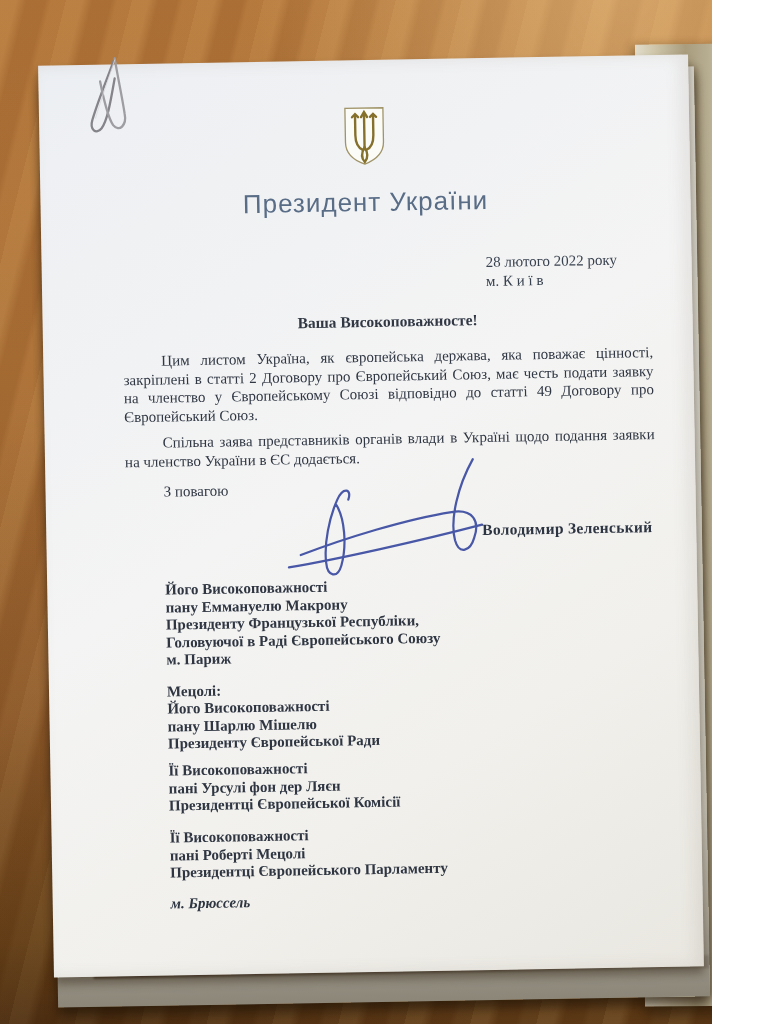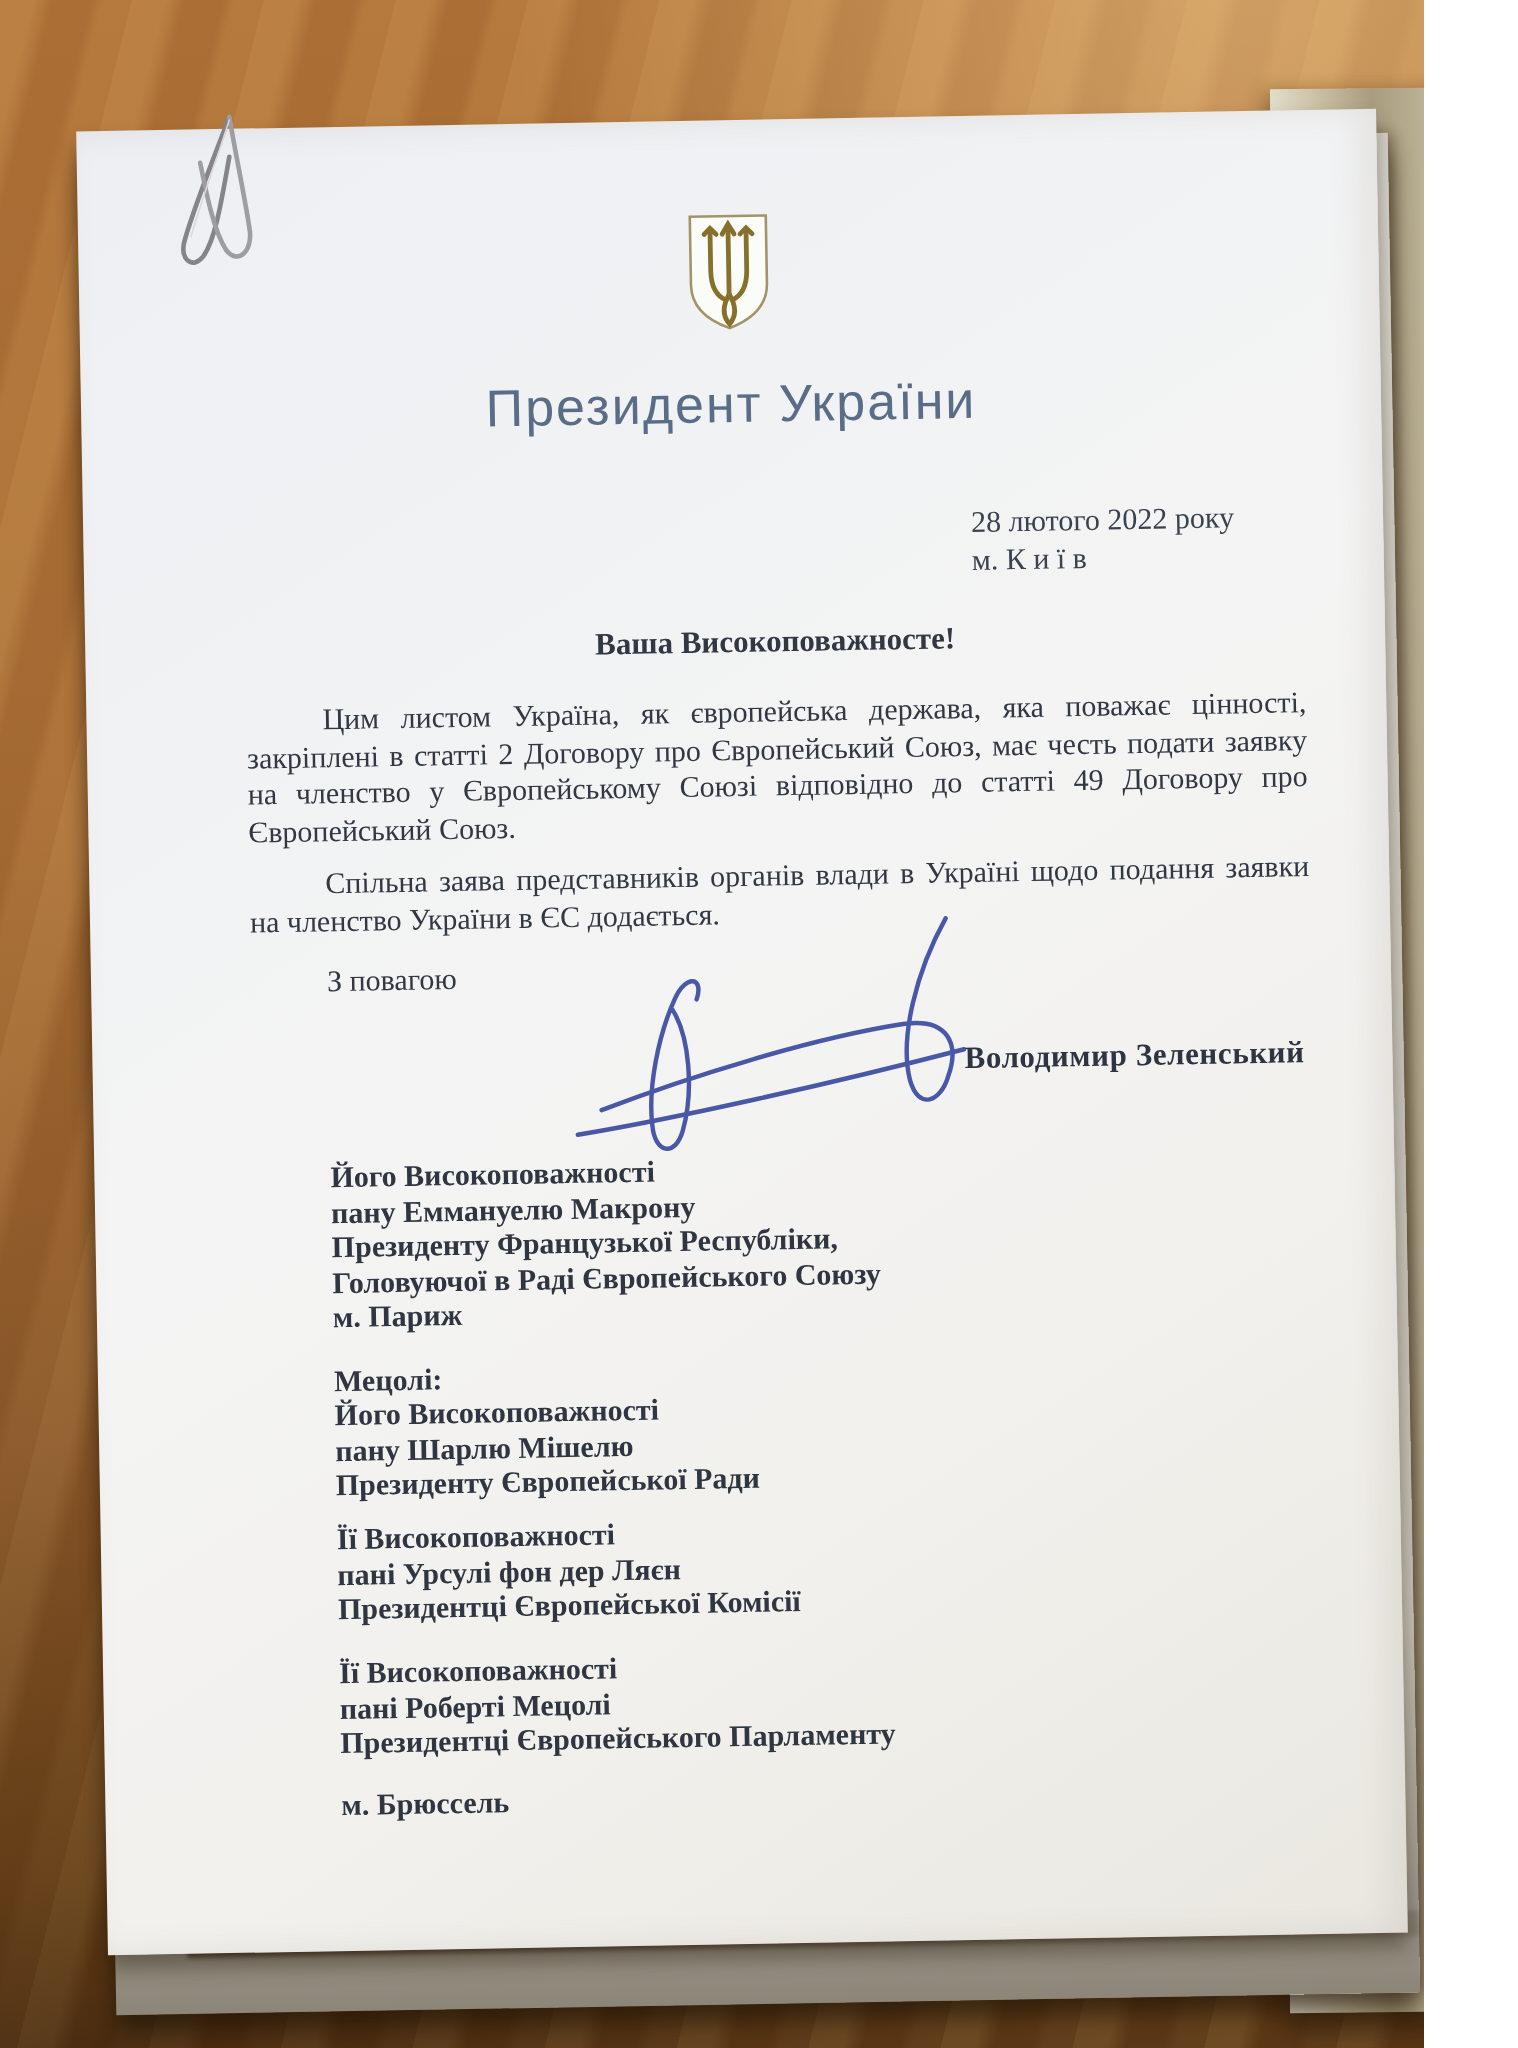--- a/index.html
+++ b/index.html
@@ -47,21 +47,21 @@
   .date-block{ position:absolute; left:444px; top:195px; font-size:15px; line-height:19px; color:#39424f; }
   .salutation{ position:absolute; left:80px; top:253px; width:530px; text-align:center; font-weight:bold; font-size:15.5px; }
   .para{ position:absolute; left:80px; width:530px; text-align:justify; text-indent:38px; font-size:15px; line-height:18.5px; }
   .p1{ top:288px; } .p2{ top:370px; }
   .regards{ position:absolute; left:118px; top:420px; font-size:15px; }
   .sig{ position:absolute; left:240px; top:396px; width:212px; height:128px; }
   .signer{ position:absolute; left:436px; top:463px; font-weight:bold; font-size:15.5px; letter-spacing:.3px; color:#2e3542; }
   .addr{ position:absolute; left:118px; font-weight:bold; font-size:15px; line-height:17.5px; color:#2f3642; }
   .addr div{ white-space:nowrap; }
   .recipient{ top:518px; } .copies-label{ top:620px; }
-  .copy1{ top:637px; } .copy2{ top:699px; } .copy3{ top:766px; } .copy-city{ top:832px; }
+  .copy1{ top:637px; } .copy2{ top:699px; } .copy3{ top:766px; } .copy-city{ top:832px;font-style:italic; }
   .paperclip{ position:absolute; left:84px; top:48px; width:46px; height:96px; z-index:5; }
 </style>
 </head>
 <body>
 
 <div class="scene">
 
   <div class="folder"></div>
   <div class="stack"></div>
 

